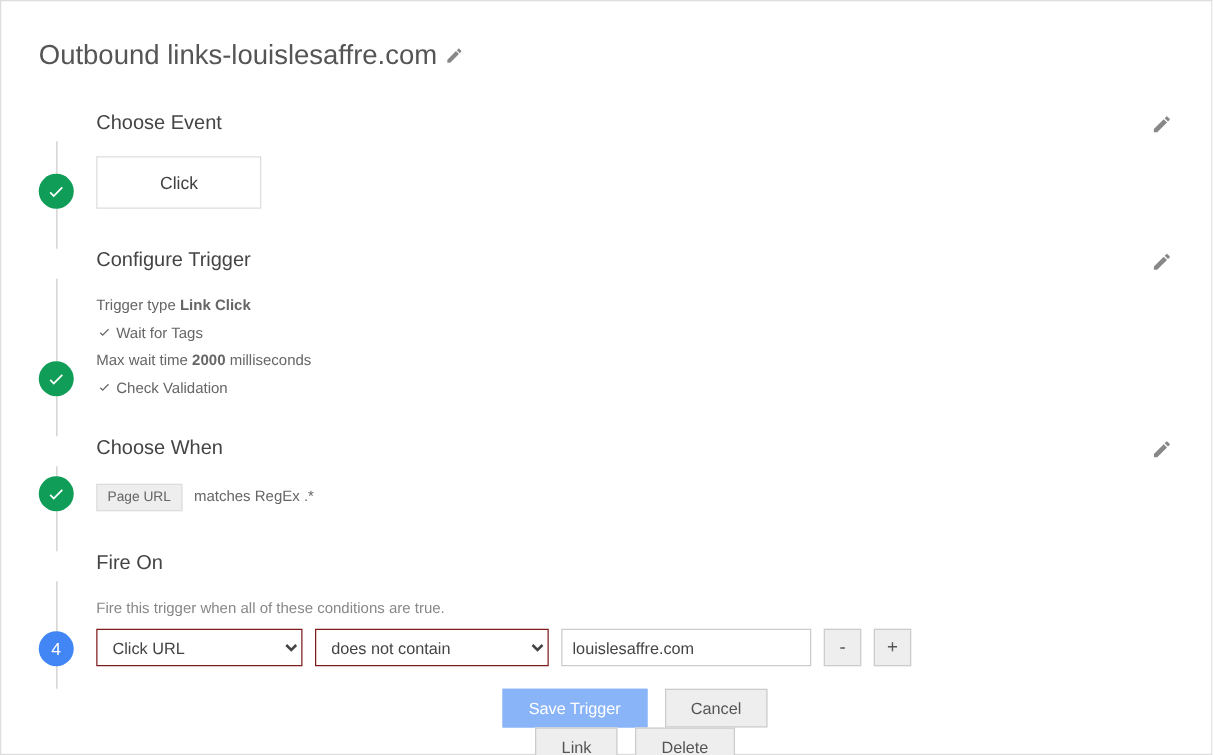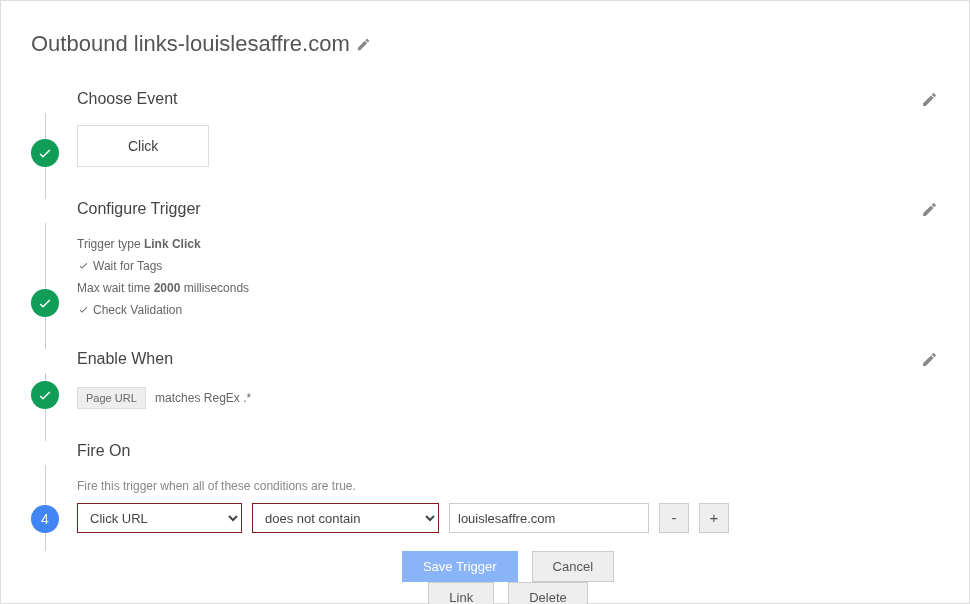--- a/index.html
+++ b/index.html
@@ -278,21 +278,21 @@
 
     <div class="step">
       <div class="step-line"></div>
       <div class="step-badge badge-done">
         <svg viewBox="0 0 24 24">
             <path d="M9 16.2l-3.5-3.5L4 14.2 9 19.2 20 8.2l-1.5-1.5z"></path>
           </svg>
       </div>
       <div class="step-body">
         <div class="step-header">
-          <span class="step-title">Enable When</span>
+          <span class="step-title">Choose When</span>
           <span class="edit-btn">
             <svg viewBox="0 0 24 24" width="17" height="17">
                 <path d="M3 17.25V21h3.75l11.06-11.06-3.75-3.75L3 17.25zM20.71 7.04a1 1 0 0 0 0-1.41l-2.34-2.34a1 1 0 0 0-1.41 0L15.13 5.13l3.75 3.75 1.83-1.84z"></path>
               </svg>
           </span>
         </div>
         <div class="step-content">
           <span class="tag-chip">Page URL</span>
           <span>matches RegEx .*</span>
         </div>

